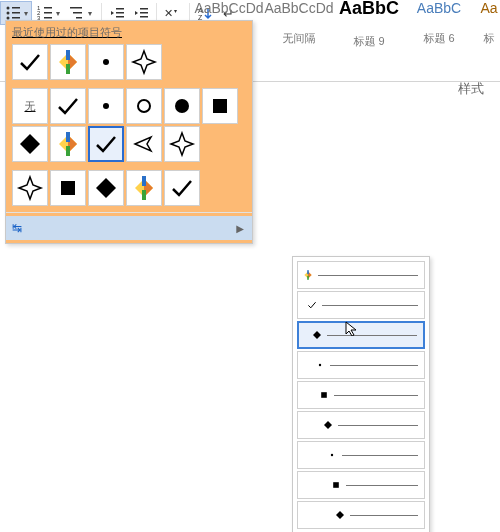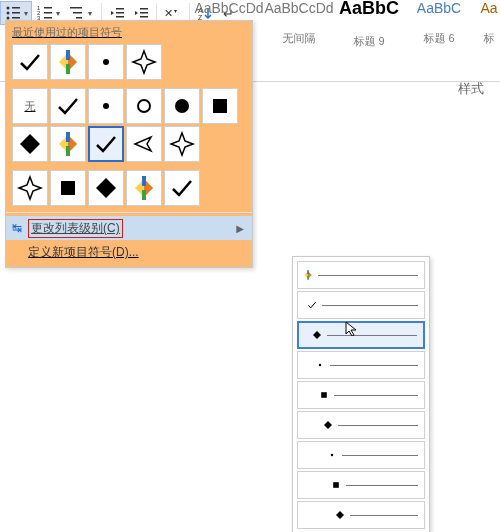--- a/index.html
+++ b/index.html
@@ -285,25 +285,21 @@
       <div class="cell">
         <svg viewBox="0 0 30 30" width="30" height="30">
           <use href="#i-check"></use>
         </svg>
       </div>
     </div>
 
   <div class="menu">
     <div class="menu-row hl">
       <span class="icon-left">↹</span>
-      <span class="red-box">更改列表级别(C)</span>
       <span class="arrow">▶</span>
-    </div>
-    <div class="menu-row">
-      <span>定义新项目符号(D)...</span>
     </div>
   </div>
 </div>
 
 <div class="submenu" id="submenu">
     <div class="sm-row" style="padding-left: 4px;">
       <span style="display:inline-flex;width:12px;height:12px;">
         <svg viewBox="0 0 30 30" width="12" height="12">
           <use href="#i-color-diamond"></use>
         </svg>

